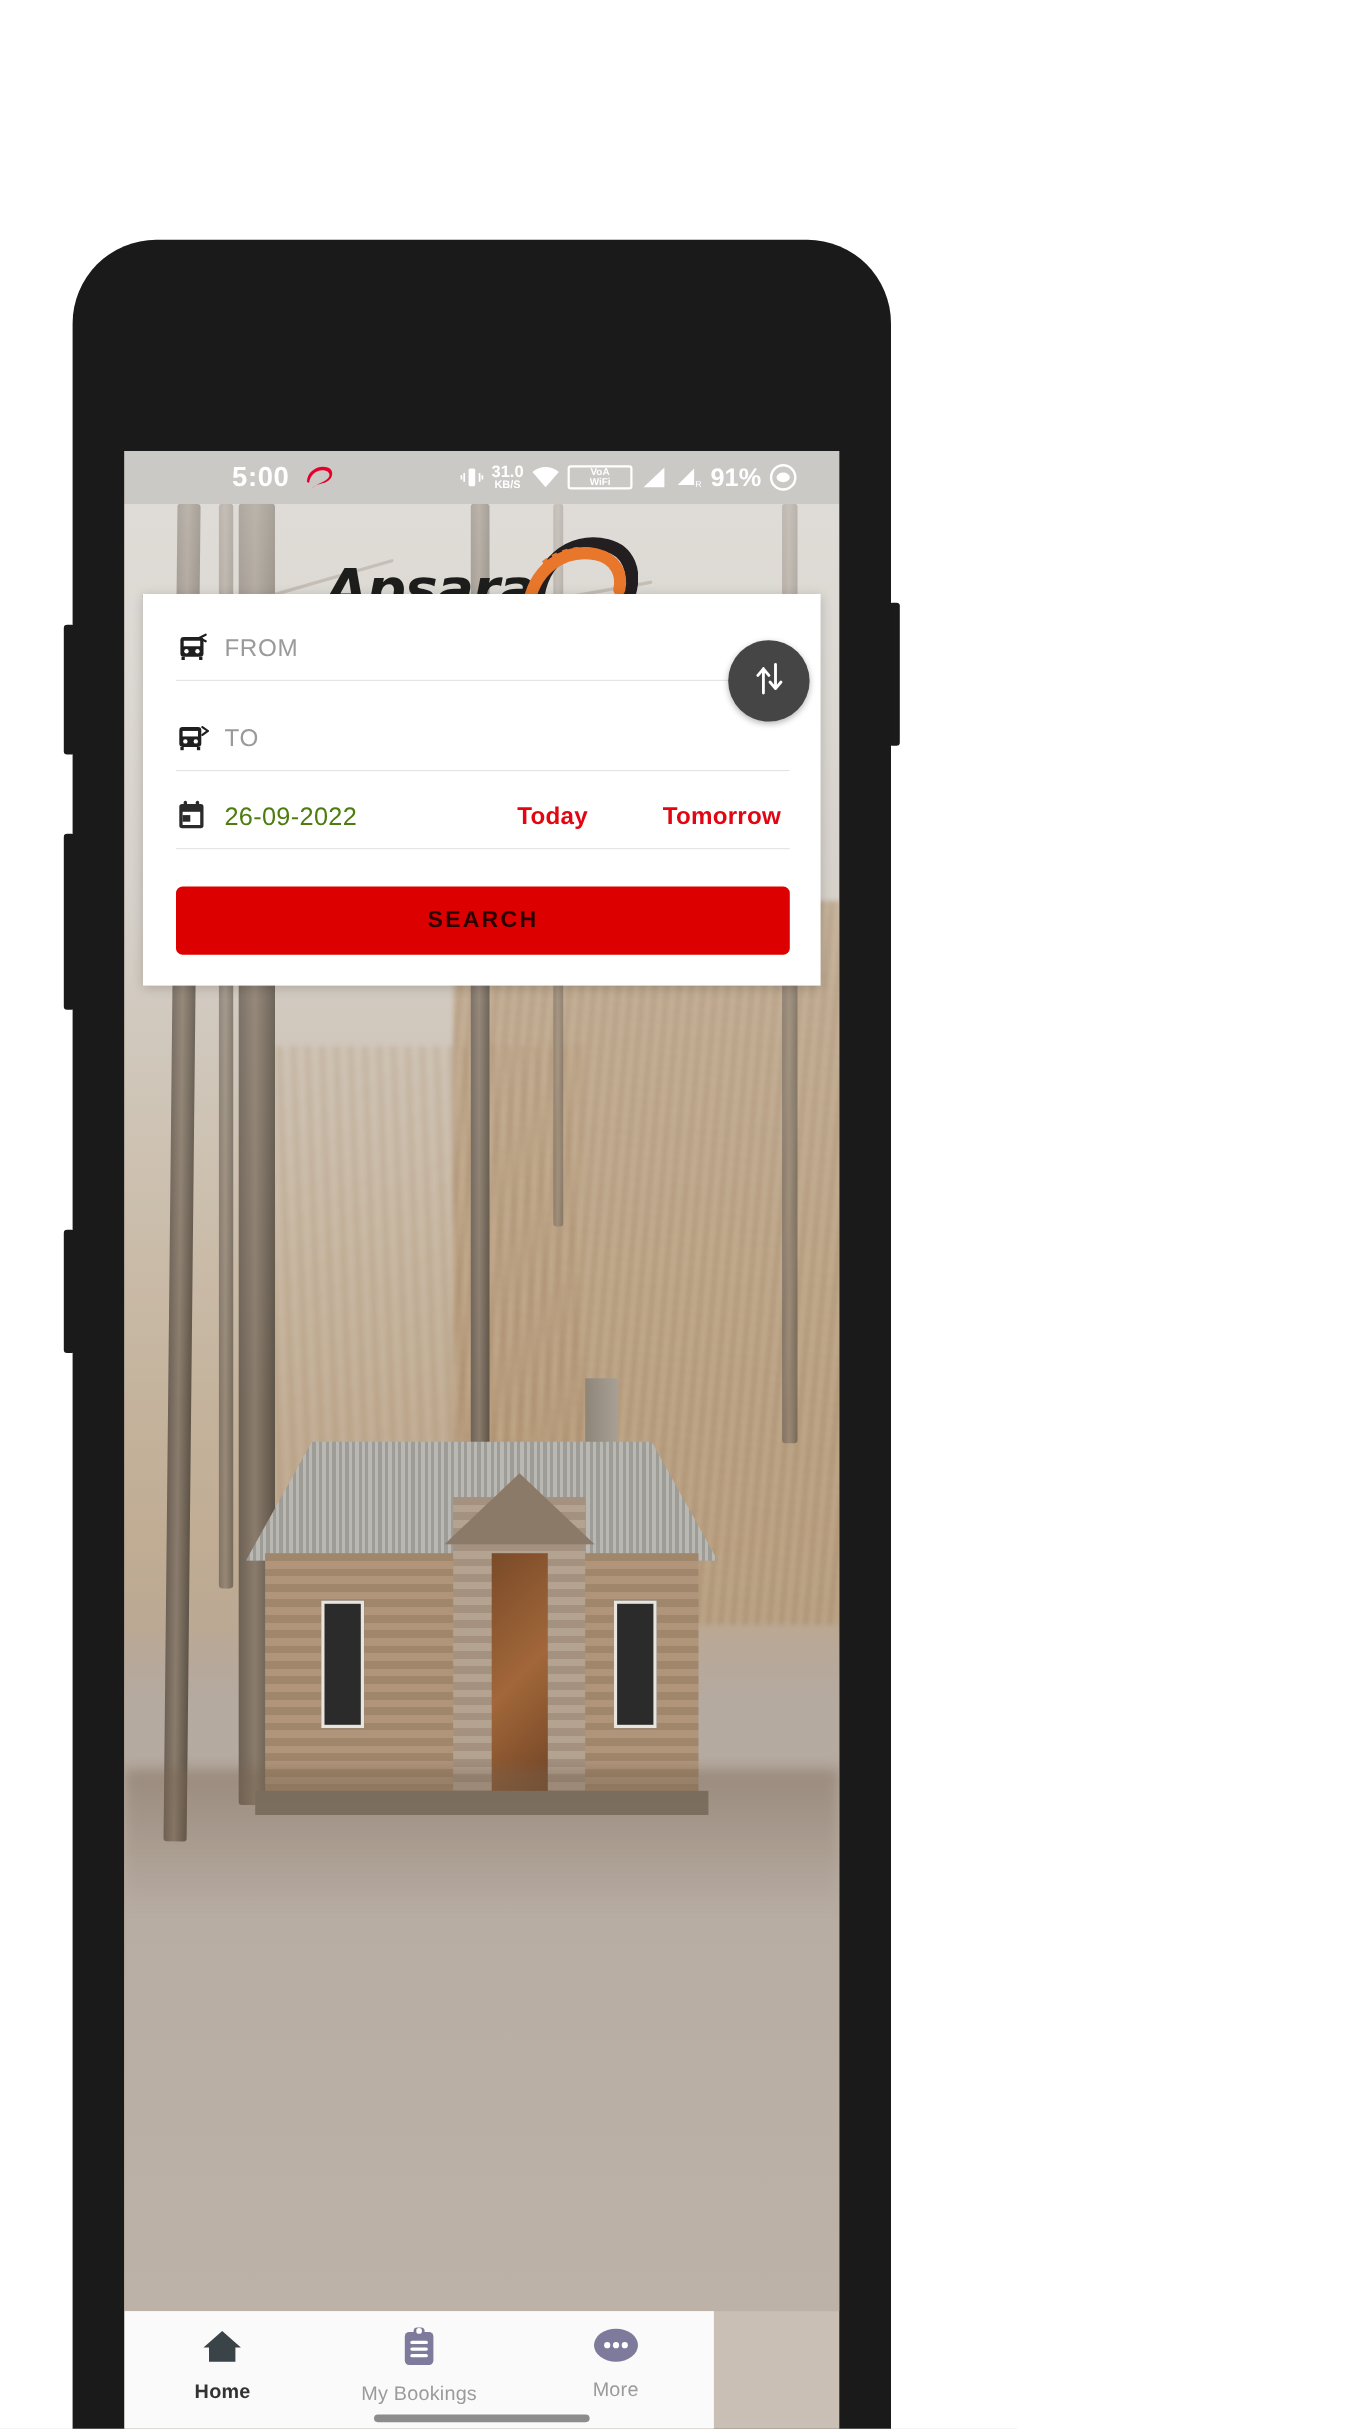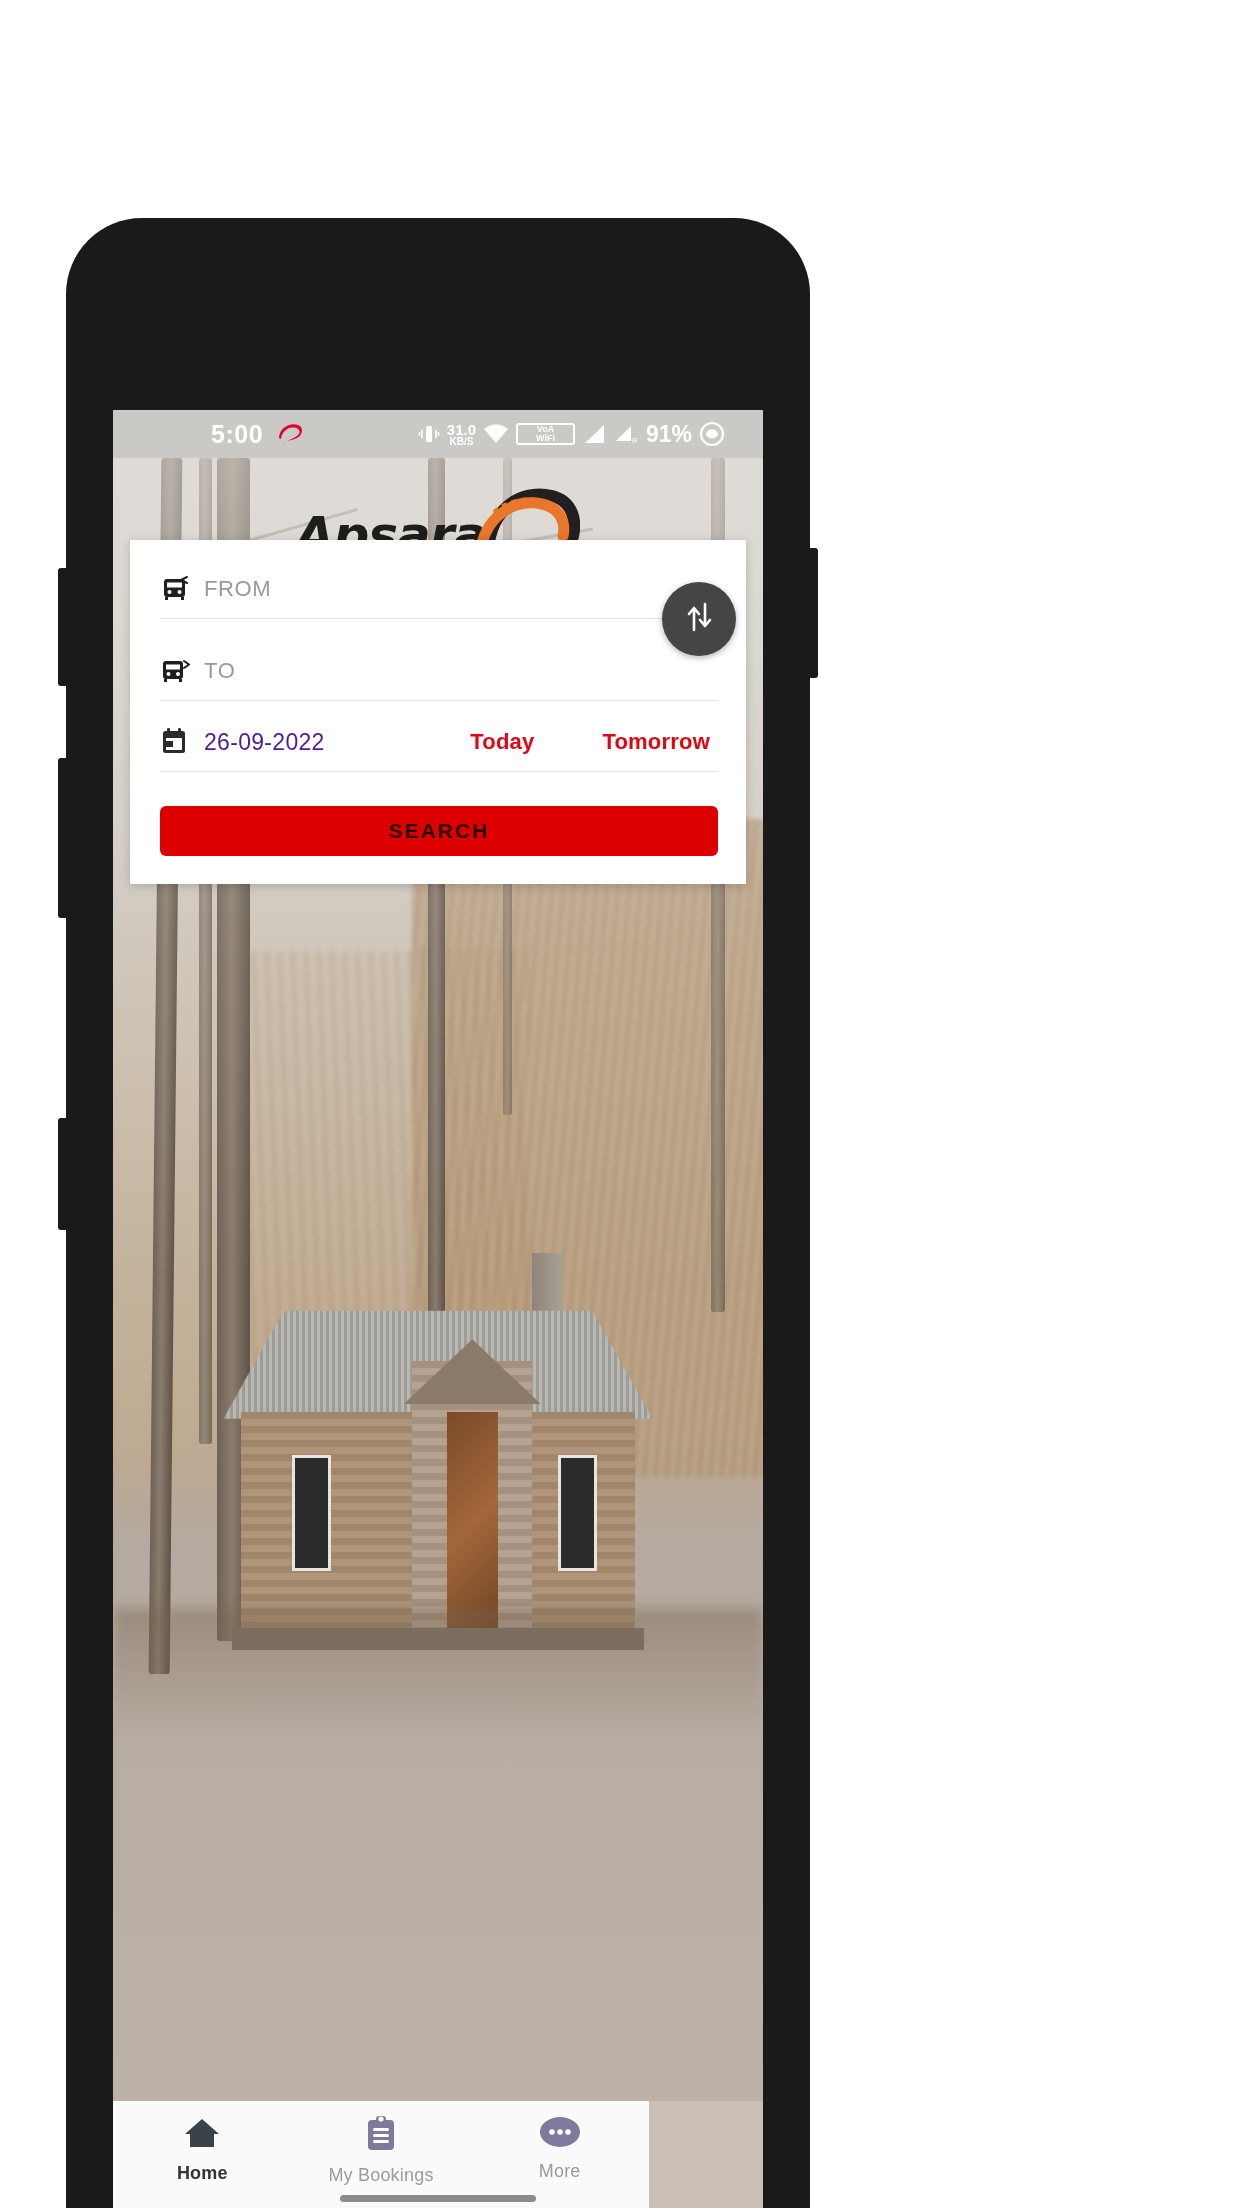--- a/index.html
+++ b/index.html
@@ -189,40 +189,40 @@
     margin:0 14px;
     border-bottom:1px solid #e3e3e3;
   }
   .field-row + .field-row{ margin-top:37px; }
   .field-icon{ width:44px; display:flex; align-items:center; justify-content:flex-start; }
   .field-text{
     font-size:22px; color:#9a9a9a; letter-spacing:.6px;
     font-family:"Liberation Sans", sans-serif;
   }
   #date-row{ margin-top:26px; }
-  #date-value{ font-size:23px; color:#4c1d95; letter-spacing:.3px; }
+  #date-value{ font-size:23px; color:#4d7c0f; letter-spacing:.3px; }
   .quick-date{
     font-size:22px; font-weight:bold; color:#e20613;
     margin-left:auto; letter-spacing:.2px;
   }
   #quick-today{ margin-right:68px; margin-left:auto; }
   #quick-tomorrow{ margin-left:0; margin-right:8px; }
   #swap-button{
     position:absolute;
     right:10px; top:42px;
     width:74px; height:74px;
     border-radius:50%;
     background:#454545;
     display:flex; align-items:center; justify-content:center;
     z-index:28;
     box-shadow:0 2px 6px rgba(0,0,0,.3);
   }
   #search-button{
     margin:34px 14px 0 14px;
-    height:50px;
+    height:62px;
     background:#dd0000;
     border:none; border-radius:6px;
     color:#2a0000;
     font-size:21px; font-weight:bold; letter-spacing:2px;
     font-family:"Liberation Sans", sans-serif;
     display:flex; align-items:center; justify-content:center;
     width:calc(100% - 28px);
     cursor:pointer;
   }
 

